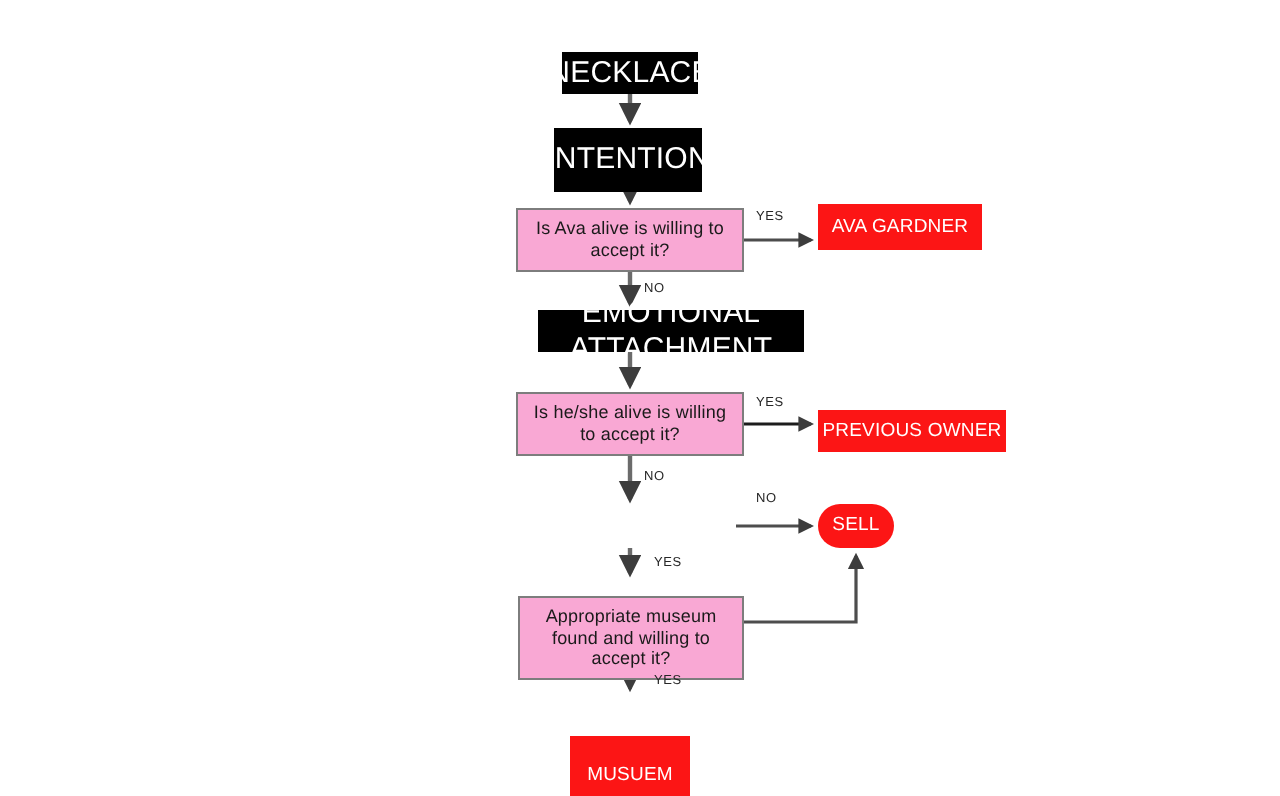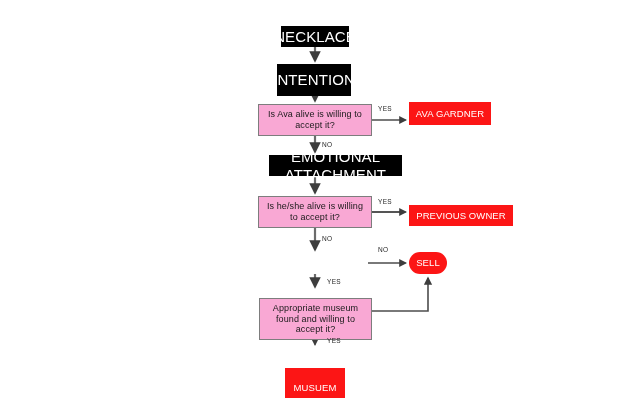--- a/index.html
+++ b/index.html
@@ -114,21 +114,21 @@
   </div>
 
   <div class="node node-black" style="left:250px; top:155px; width:133px; height:21px;margin-left:19px;">
     <span>EMOTIONAL ATTACHMENT</span>
   </div>
 
   <div class="node node-decision" style="left:258px; top:196px; width:114px; height:32px;text-align:center;">
     <span>Is he/she alive is willing to accept it?</span>
   </div>
 
-  <div class="node node-red" style="left:409px; top:205px; width:104px; height:21px;">
+  <div class="node node-red" style="left:409px; top:205px; width:94px; height:21px;">
     <span>PREVIOUS OWNER</span>
   </div>
 
 
   <div class="node node-red" style="left:409px; top:252px; width:38px; height:22px;border-radius:11px;">
     <span>SELL</span>
   </div>
 
   <div class="node node-decision" style="left:259px; top:298px; width:113px; height:42px;">
     <span>Appropriate museum found and willing to accept it?</span>

